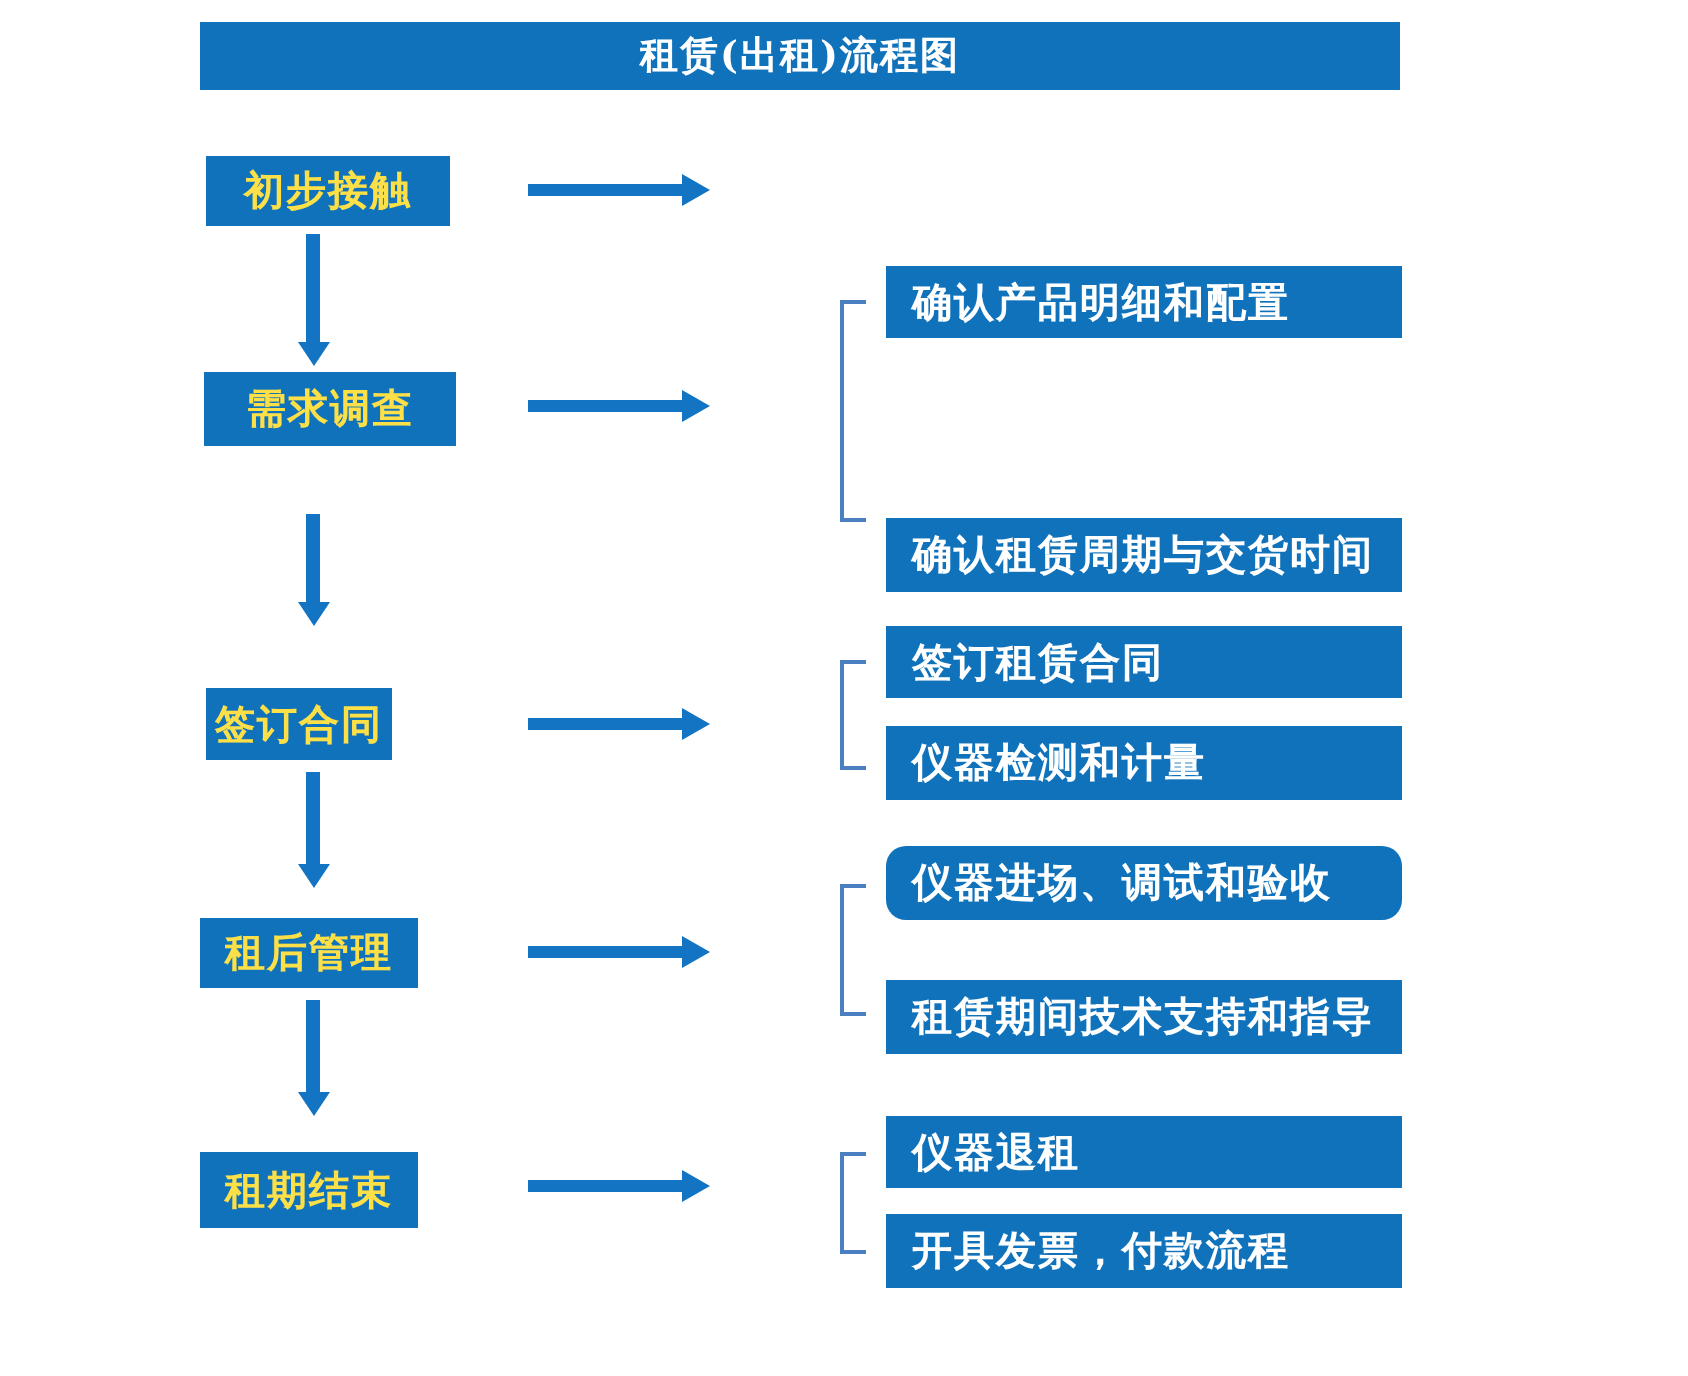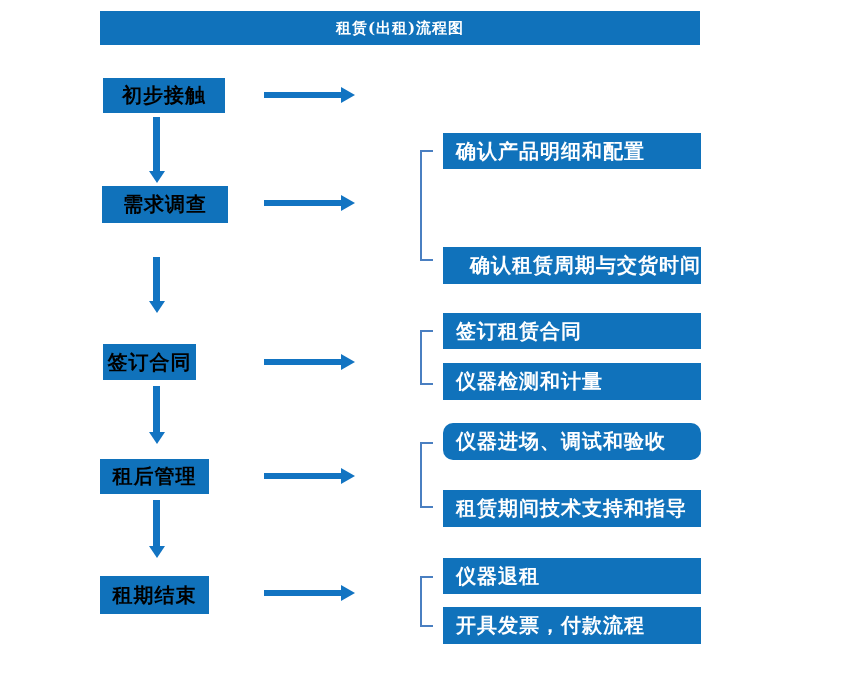--- a/index.html
+++ b/index.html
@@ -10,28 +10,28 @@
     background: #ffffff;
     font-family: "DejaVu Serif", "Liberation Serif", serif;
     overflow: hidden;
   }
   .titlebar {
     position: absolute;
     left: 100px; top: 11px; width: 600px; height: 34px;
     background: #1072BB;
     color: #ffffff;
     font-weight: bold;
-    font-size: 15px;
+    font-size: 19px;
     display: flex; align-items: center; justify-content: center;
     letter-spacing: 1px;
   }
   .lbox {
     position: absolute;
     background: #1072BB;
-    color: #000000;
+    color: #fde047;
     font-weight: bold;
     font-size: 20px;
     display: flex; align-items: center; justify-content: center;
     letter-spacing: 1px;
   }
   .rbox {
     position: absolute;
     left: 443px; width: 258px;
     background: #1072BB;
     color: #ffffff;
@@ -137,21 +137,21 @@
   </div>
 
   <div class="bracket" style="top:150px; height:111px;"></div>
   <div class="bracket" style="top:330px; height:55px;"></div>
   <div class="bracket" style="top:442px; height:66px;"></div>
   <div class="bracket" style="top:576px; height:51px;"></div>
 
   <div class="rbox" style="top:133px; height:36px;">
     <span>确认产品明细和配置</span>
   </div>
-  <div class="rbox" style="top:247px; height:37px;justify-content:flex-end;">
+  <div class="rbox" style="top:259px; height:37px;">
     <span>确认租赁周期与交货时间</span>
   </div>
   <div class="rbox" style="top:313px; height:36px;">
     <span>签订租赁合同</span>
   </div>
   <div class="rbox" style="top:363px; height:37px;">
     <span>仪器检测和计量</span>
   </div>
   <div class="rbox" style="top:423px; height:37px;border-radius:10px;">
     <span>仪器进场、调试和验收</span>

